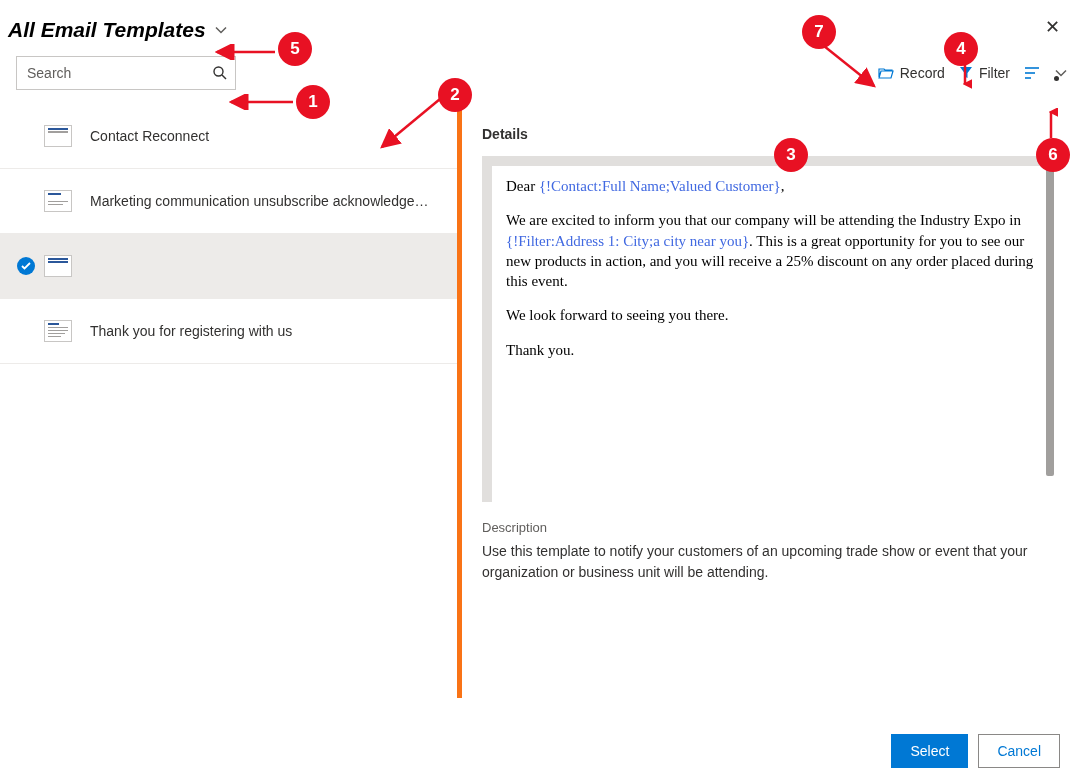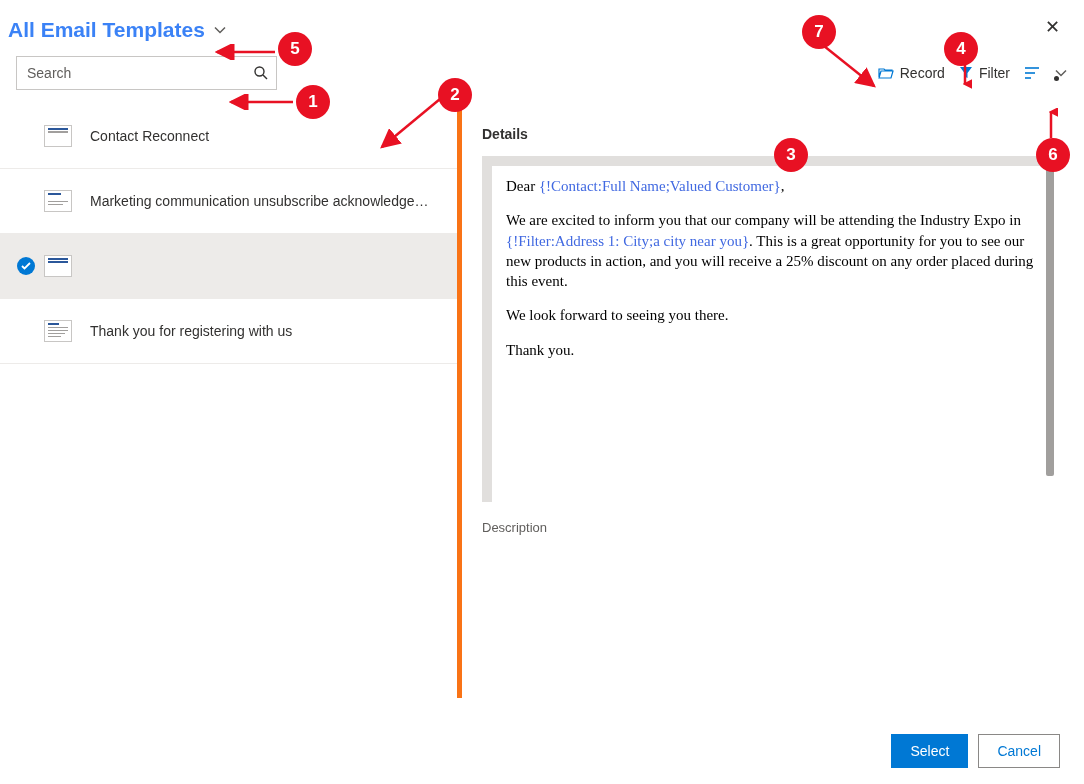--- a/index.html
+++ b/index.html
@@ -24,36 +24,37 @@
       padding: 18px 8px 8px 8px;
     }
     .title-row {
       display: flex;
       align-items: center;
       margin-bottom: 14px;
     }
     .title {
       font-size: 21px;
       font-weight: 600;
-      color: #3b82f6;
+      color: #000000;
+      font-style: italic;
     }
     .title-chevron {
       margin-left: 8px;
       color: #605e5c;
       display: flex;
       align-items: center;
     }
     .toolbar {
       display: flex;
       justify-content: space-between;
       align-items: center;
       padding: 0 8px 0 8px;
     }
     .searchbox {
-      width: 261px;
+      width: 220px;
       height: 34px;
       border: 1px solid #c8c6c4;
       display: flex;
       align-items: center;
       padding: 0 6px 0 10px;
     }
     .search-input {
       flex: 1;
       border: none;
       outline: none;
@@ -352,20 +353,21 @@
         <p>
           <span>We are excited to inform you that our company will be attending the Industry Expo in </span><span class="token">{!Filter:Address 1: City;a city near you}</span><span>. This is a great opportunity for you to see our new products in action, and you will receive a 25% discount on any order placed during this event.</span>
         </p>
         <p>We look forward to seeing you there.</p>
         <p>Thank you.</p>
       </div>
       <div class="scrollbar-fake"></div>
     </div>
 
     <div class="desc-label">Description</div>
+    <div class="desc-text">Use this template to notify your customers of an upcoming trade show or event that your organization or business unit will be attending.</div>
   </div>
 </div>
 
 <div class="footer">
   <button class="btn btn-primary">Select</button>
   <button class="btn btn-secondary">Cancel</button>
 </div>
 
 <div class="callout" style="top:85px; left:296px;">1</div>
 <svg class="arrow" style="top:94px; left:227px;" width="70" height="16" viewBox="0 0 70 16">

